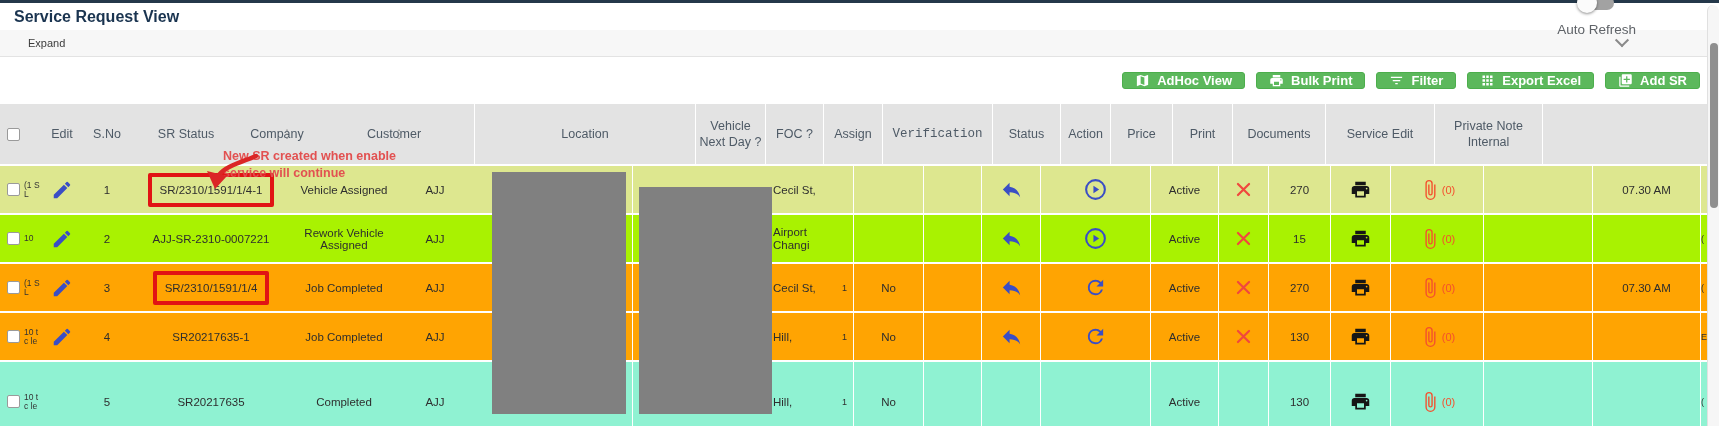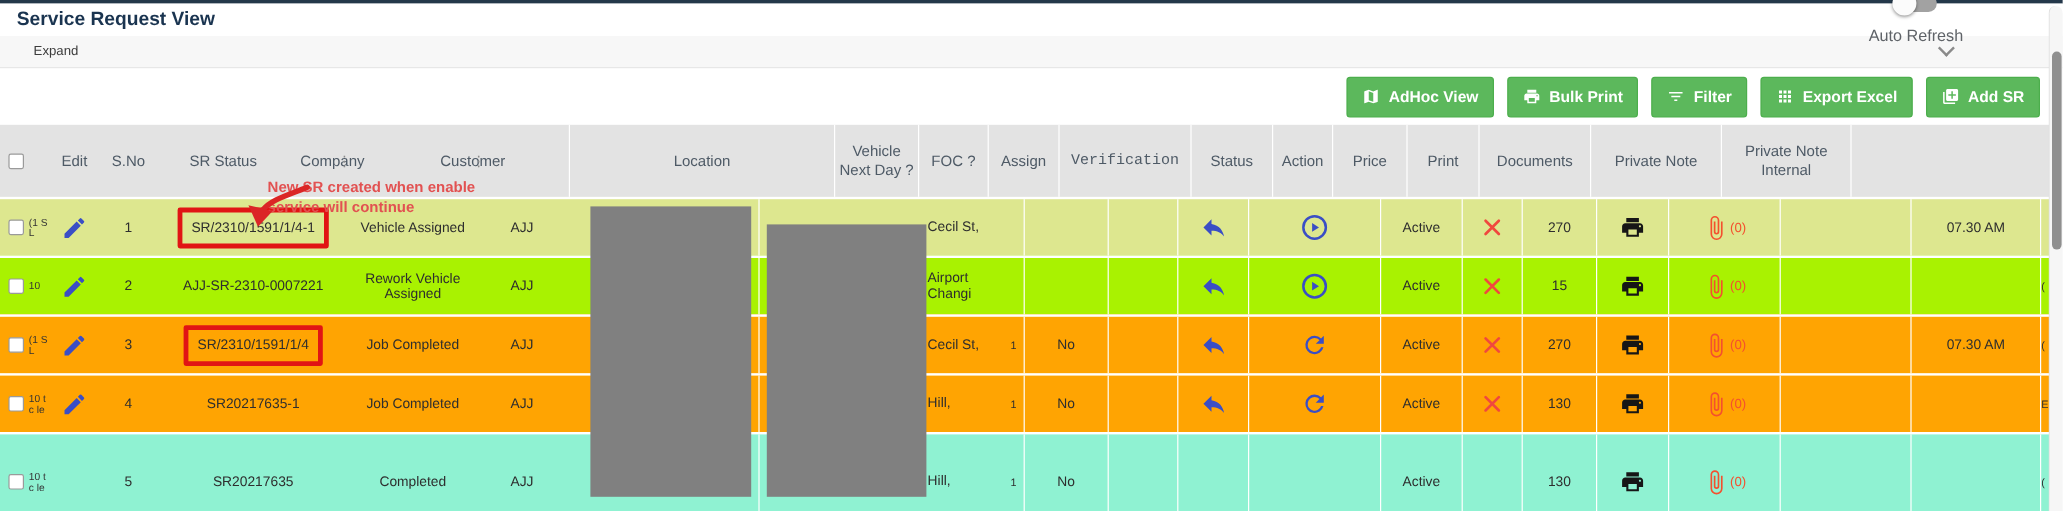--- a/index.html
+++ b/index.html
@@ -12,21 +12,21 @@
   .titlebar { height:27px; display:flex; align-items:center; justify-content:space-between; padding:0 83px 0 14px; background:#fff; }
   .page-title { font-size:16px; font-weight:bold; color:#1a3450; }
   .autorefresh { display:flex; align-items:center; gap:12px;flex-direction:column; }
   .toggle { width:34px; height:14px; background:#a2a2a2; border-radius:7px; position:relative; cursor:pointer; }
   .toggle .knob { position:absolute; left:-3px; top:-3px; width:20px; height:20px; border-radius:50%; background:#fbfbfb; box-shadow:0 1px 3px rgba(0,0,0,.45); }
   .autorefresh-label { font-size:13.5px; color:#5f6368; }
   .expandbar { height:27px; background:#f7f7f7; border-bottom:1px solid #e3e3e3; display:flex; align-items:center; justify-content:space-between; padding:0 92px 0 28px; cursor:pointer; }
   .expand-label { font-size:11px; color:#3c3c3c; }
   .chevron { width:10px; height:10px; border-right:2px solid #8a8a8a; border-bottom:2px solid #8a8a8a; transform:rotate(45deg) translate(-2px,-2px); }
   .toolbar { height:47px; background:#fff; display:flex; align-items:center; justify-content:flex-end; gap:11px; padding-right:19px; }
-  .btn { height:34px; background:#5cb85c; border:1px solid #4cae4c; border-radius:3px; color:#fff; font-weight:bold; font-size:13px; display:flex; align-items:center; gap:7px; padding:0 12px; cursor:pointer; white-space:nowrap; }
+  .btn { height:17px; background:#5cb85c; border:1px solid #4cae4c; border-radius:3px; color:#fff; font-weight:bold; font-size:13px; display:flex; align-items:center; gap:7px; padding:0 12px; cursor:pointer; white-space:nowrap; }
   .btn .icon svg { display:block; }
 
   
   .table { width:1710px; position:relative; }
   .thead { display:flex; height:60px; background:#e3e3e3; position:relative; }
   .hcell { display:flex; align-items:center; justify-content:center; text-align:center; font-size:12.5px; color:#4e5a66; line-height:16px; }
   .trow { display:flex; height:49px; border-top:2px solid #ffffff; }
   .trow:last-child { height:81px; }
   .cell { display:flex; align-items:center; justify-content:center; text-align:center; font-size:11.5px; color:#2e2e2e; overflow:hidden; position:relative; }
   
@@ -132,21 +132,21 @@
     <div class="hcell c-location sep">Location</div>
     <div class="hcell c-next sep">Vehicle Next Day ?</div>
     <div class="hcell c-foc sep">FOC ?</div>
     <div class="hcell c-assign sep">Assign</div>
     <div class="hcell c-verify sep">Verification</div>
     <div class="hcell c-status sep">Status</div>
     <div class="hcell c-action sep">Action</div>
     <div class="hcell c-price sep">Price</div>
     <div class="hcell c-print sep">Print</div>
     <div class="hcell c-docs sep">Documents</div>
-    <div class="hcell c-note sep">Private Note</div>
+    <div class="hcell c-note sep">Service Edit</div>
     <div class="hcell c-priv sep">Private Note Internal</div>
     <div class="hcell c-partial sep"></div>
     <span class="colmenu" style="left:281px">⋮</span>
     <span class="colmenu" style="left:393px">⋮</span>
   </div>
   <div id="table-body">
       <div class="trow" style="background: rgb(221, 231, 143);">
     <div class="cell c-check">
           <span class="cbx"></span>
           <span class="lefttxt">(1 S L</span>

